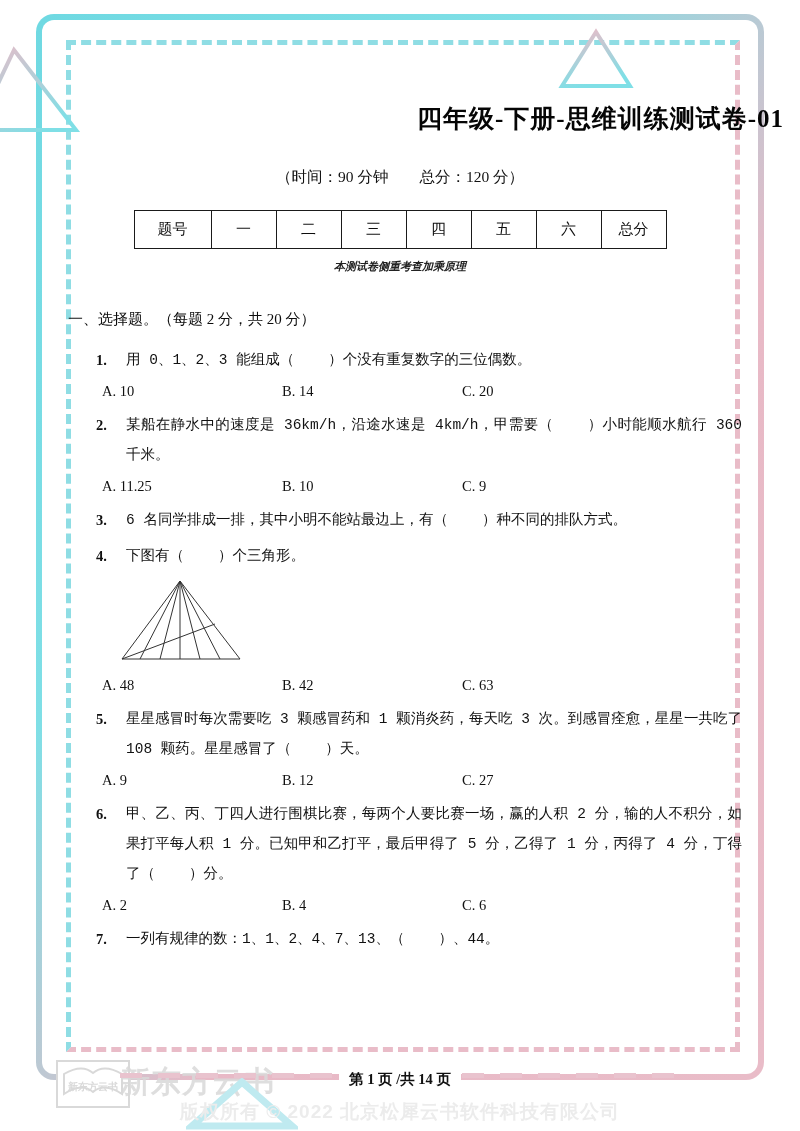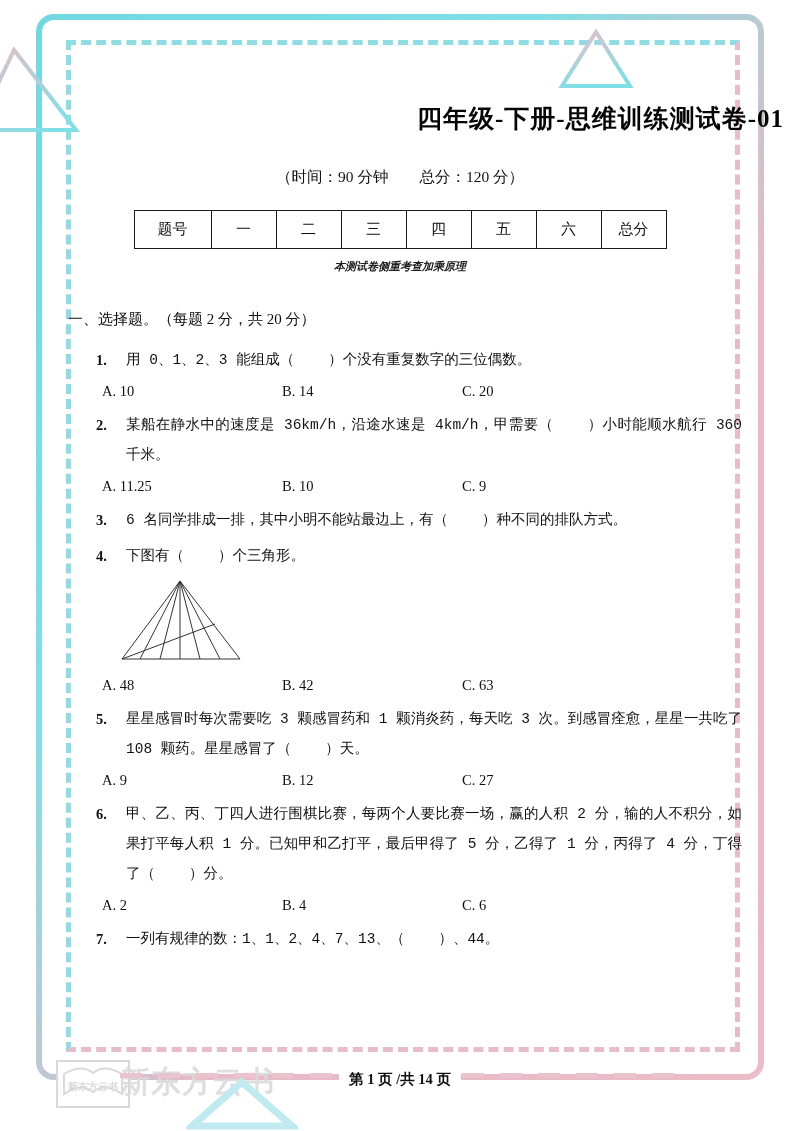--- a/index.html
+++ b/index.html
@@ -388,14 +388,15 @@
   <div class="wm-tri">
     <svg width="112" height="52" viewBox="0 0 112 52">
       <polygon points="56,4 106,48 6,48" fill="none" stroke="#bfeaf0" stroke-width="7"></polygon>
     </svg>
   </div>
 
   <div class="footer-rule"></div>
   <div class="footer-page">
     <span>第 1 页 /共 14 页</span>
   </div>
+  <div class="footer-copyright">版权所有 © 2022 北京松犀云书软件科技有限公司</div>
 
 </div>
 
 </body></html>

